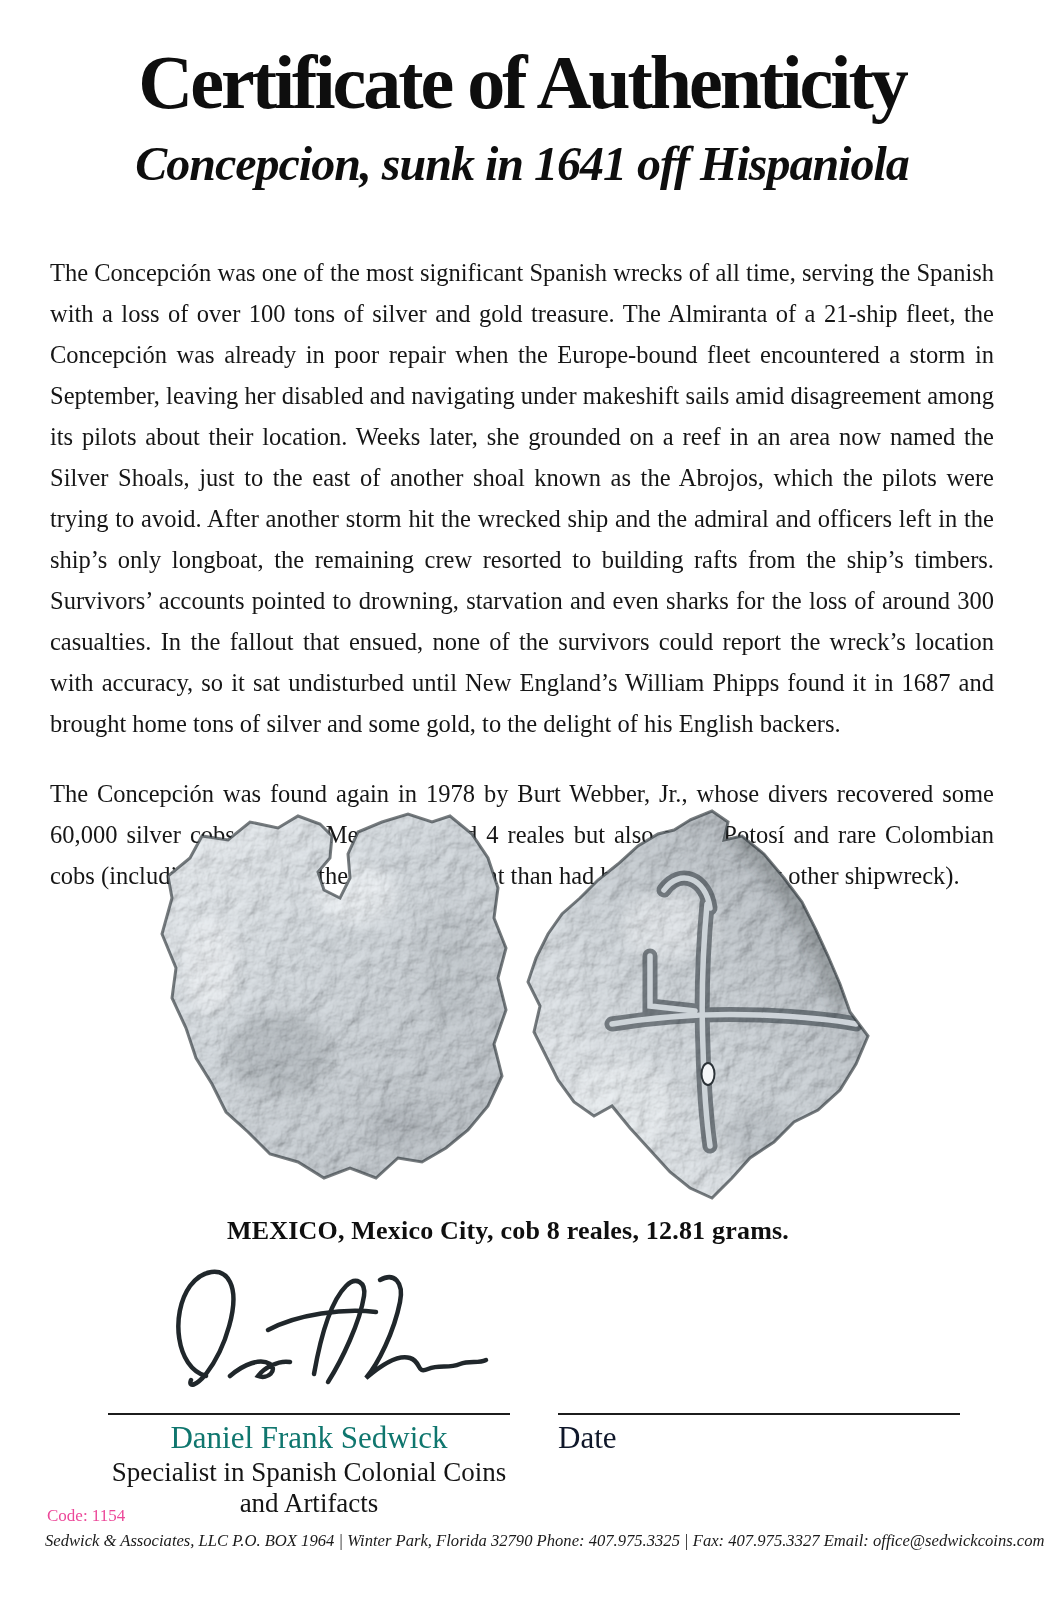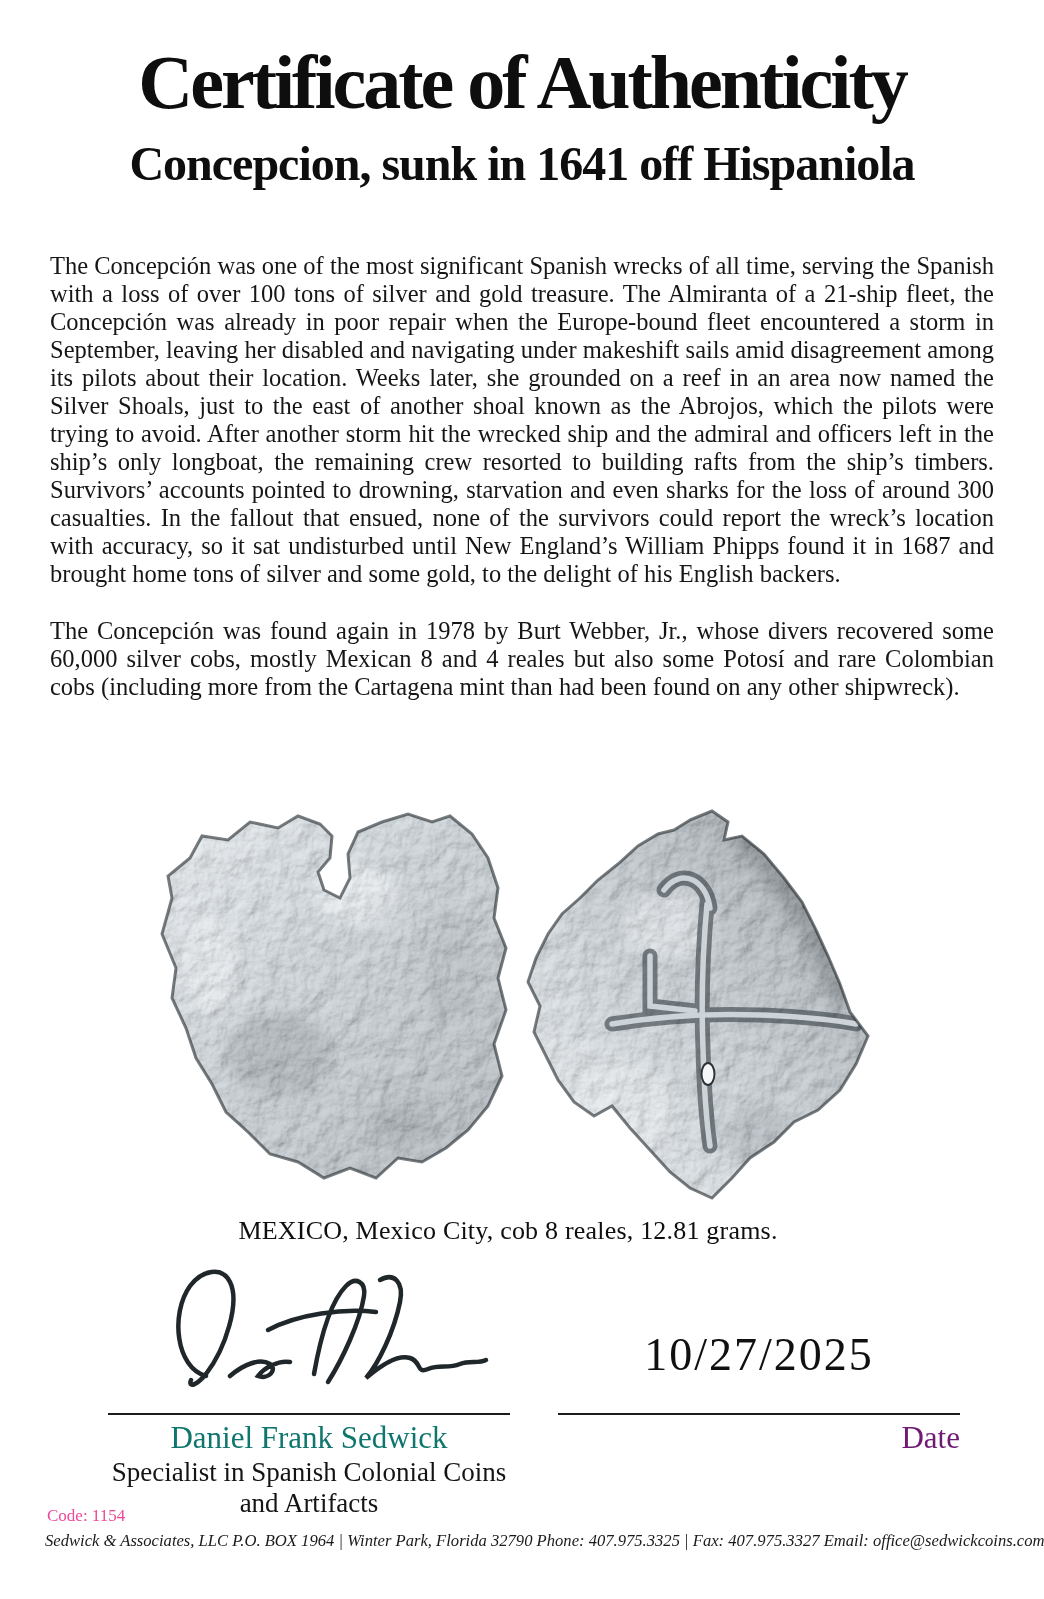--- a/index.html
+++ b/index.html
@@ -13,54 +13,54 @@
     overflow:hidden;
   }
   .cert-header{position:absolute;top:44px;left:0;width:1044px;text-align:center;}
   .cert-title{
     font-size:76px;font-weight:700;line-height:1.0;
     letter-spacing:-3px;color:#0e0e0e;
     font-family:"Liberation Serif", serif;
   }
   .cert-subtitle{
     margin-top:16px;
-    font-size:48px;font-weight:700;
+    font-size:48px;font-weight:700;font-style:italic;
     letter-spacing:-1px;color:#0e0e0e;
   }
   .body-text{
     position:absolute;top:252px;left:50px;width:944px;
-    font-size:24.5px;line-height:28px;text-align:justify;
+    font-size:24.5px;line-height:41px;text-align:justify;
     color:#161616;
   }
   .body-text p{margin:0;}
   .body-text p + p{margin-top:29px;}
   .coins{position:absolute;left:150px;top:806px;width:740px;height:400px;}
   .coin-caption{
     position:absolute;top:1216px;left:0;width:1016px;text-align:center;
-    font-size:26px;font-weight:400;color:#0f0f0f;letter-spacing:0.2px;
+    font-size:26px;font-weight:700;color:#0f0f0f;letter-spacing:0.2px;
   }
   .signature-svg{position:absolute;left:118px;top:1256px;width:420px;height:158px;}
   .sig-line{position:absolute;top:1413px;height:0;border-top:2px solid #1c1c1c;}
   .sig-line.left{left:108px;width:402px;}
   .sig-line.right{left:558px;width:402px;}
   .date-value{
     position:absolute;left:558px;top:1328px;width:402px;text-align:center;
     font-size:46px;color:#10100f;letter-spacing:2px;
   }
   .signer-name{
     position:absolute;left:108px;top:1420px;width:402px;text-align:center;
     font-size:31px;color:#0f766e;
   }
   .signer-title{
     position:absolute;left:108px;top:1457px;width:402px;text-align:center;
     font-size:27px;color:#141414;
   }
   .date-label{
-    position:absolute;left:558px;top:1420px;width:402px;text-align:right;
-    font-size:31px;color:#701a75;
+    position:absolute;left:558px;top:1420px;width:402px;text-align:left;
+    font-size:31px;color:#0f172a;
   }
   .footer-code{
     position:absolute;left:47px;top:1506px;
     font-size:17px;color:#ec4899;text-align:right;
   }
   .footer-contact{
     position:absolute;left:45px;top:1531px;width:990px;
     font-size:16.6px;color:#1a1a1a;white-space:nowrap;font-style:italic;
   }
 </style>
@@ -157,21 +157,20 @@
   <svg class="signature-svg" viewBox="0 0 420 158" aria-hidden="true">
     <g fill="none" stroke="#20272b" stroke-width="4.5" stroke-linecap="round">
       <path d="M 88,120 C 58,112 52,58 72,30 C 84,14 104,10 112,26 C 122,46 108,92 88,118 C 78,130 70,132 73,124"></path>
       <path d="M 112,120 C 126,108 142,102 152,108 C 160,114 150,124 140,120 C 146,112 160,104 172,106"></path>
       <path d="M 150,74 C 180,58 226,52 258,56"></path>
       <path d="M 196,118 C 202,84 212,46 228,30 C 238,20 248,26 246,40 C 242,66 224,104 210,126"></path>
       <path d="M 262,24 C 276,16 286,26 282,46 C 276,76 260,108 248,122 C 262,110 280,98 292,102 C 304,106 298,118 310,113 C 322,108 330,113 342,108 C 352,104 360,108 368,104"></path>
     </g>
   </svg>
 
-  <div class="date-value">10/27/2025</div>
 
   <div class="sig-line left"></div>
   <div class="sig-line right"></div>
 
   <div class="signer-name">Daniel Frank Sedwick</div>
   <div class="signer-title">Specialist in Spanish Colonial Coins and Artifacts</div>
   <div class="date-label">Date</div>
 
   <div class="footer-code">Code: 1154</div>
   <div class="footer-contact">Sedwick &amp; Associates, LLC P.O. BOX 1964 | Winter Park, Florida 32790 Phone: 407.975.3325 | Fax: 407.975.3327 Email: office@sedwickcoins.com</div>

